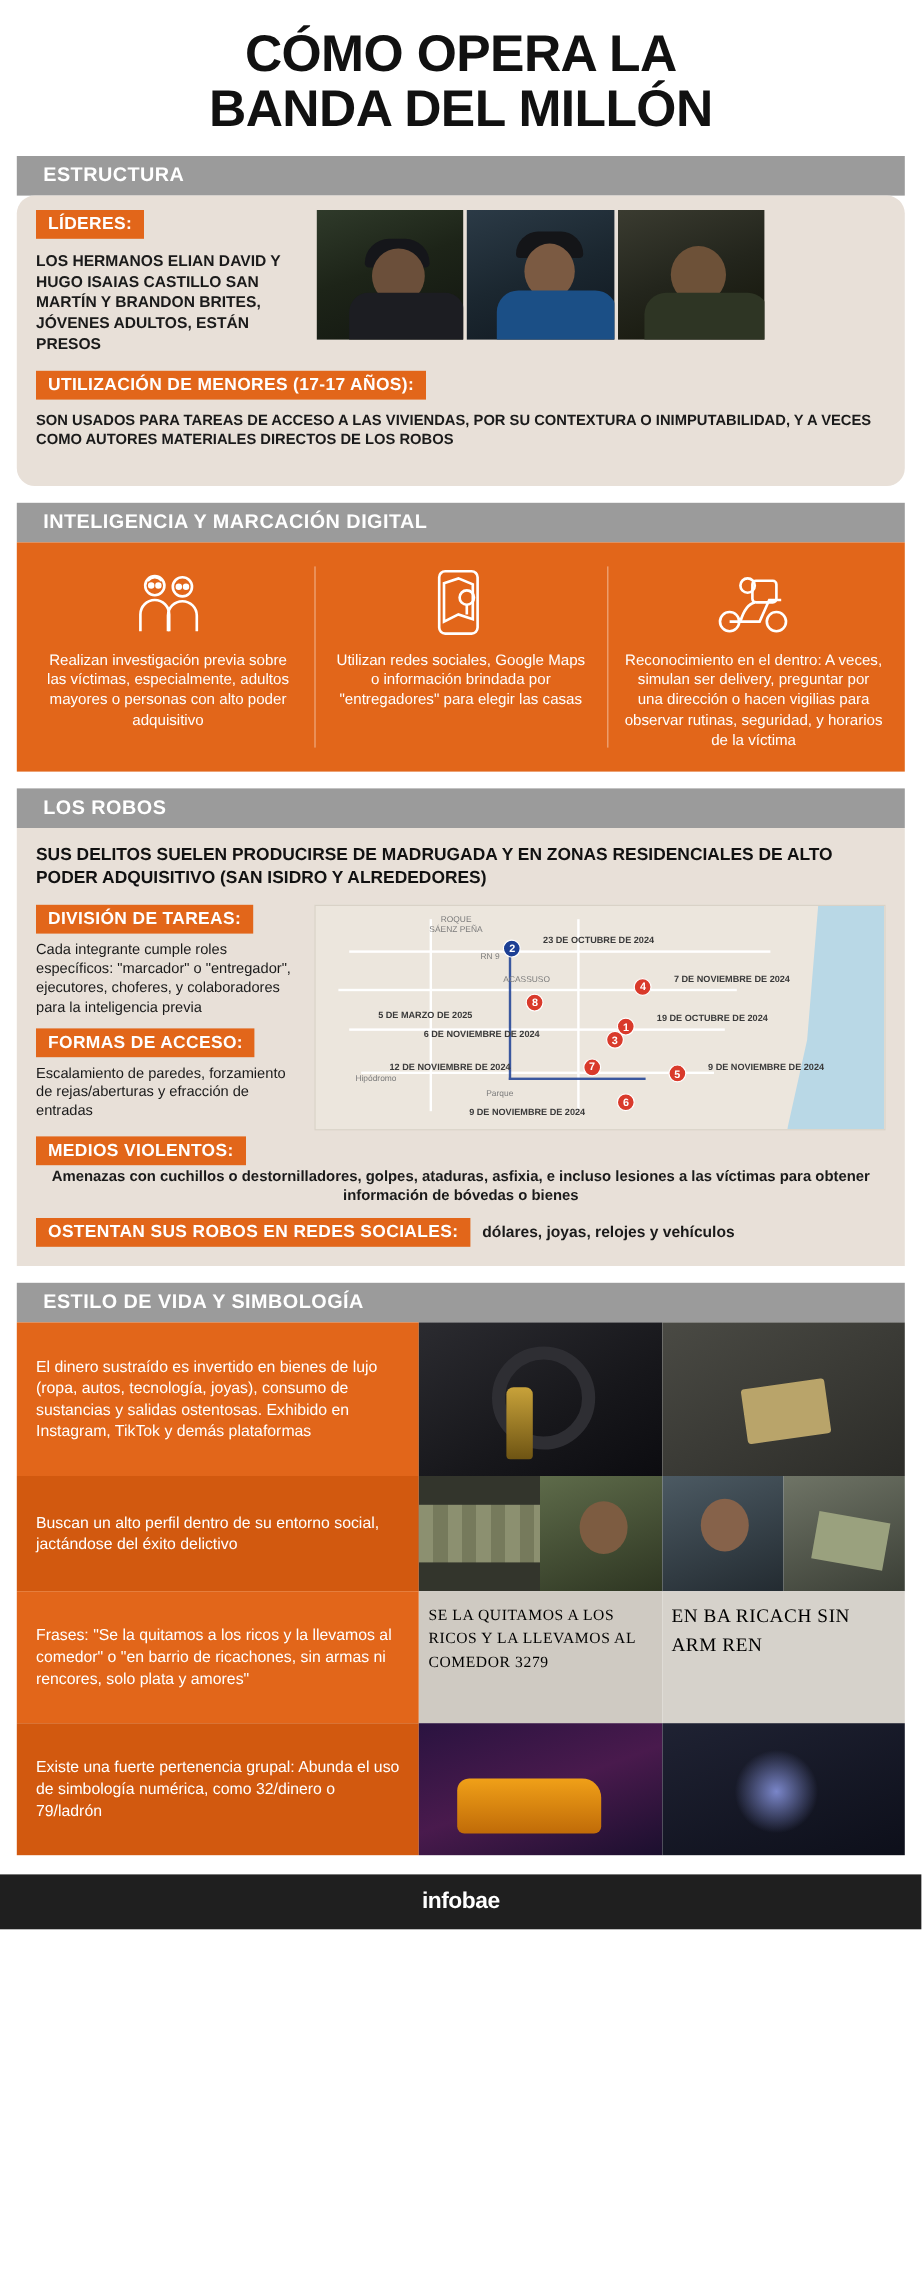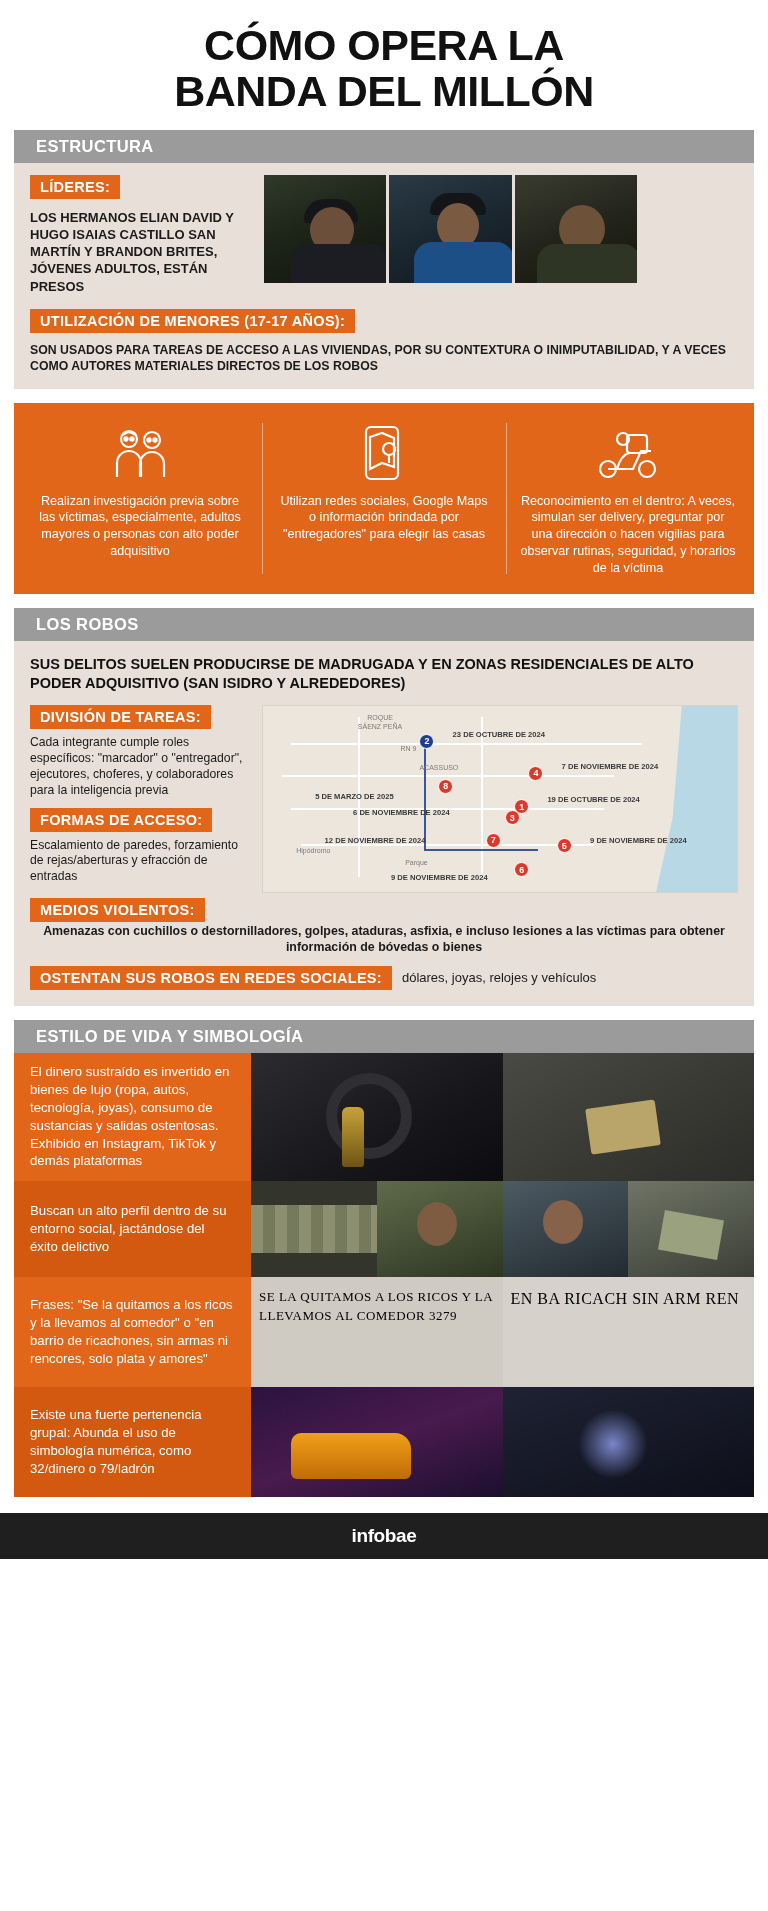--- a/index.html
+++ b/index.html
@@ -31,22 +31,23 @@
     font-weight: bold;
     letter-spacing: 0.4px;
     padding: 7px 0 7px 22px;
     margin: 0 14px;
   }
 
   
   .estructura {
     background: #e8e0d8;
     margin: 0 14px;
-    padding: 12px 0 14px 0;
+    padding: 12px 0 30px 0;
     position: relative;
+    border-radius: 15px;
   }
   .lideres-row { display: flex; }
   .lideres-left { width: 245px; padding-left: 16px; }
   .tag {
     display: inline-block;
     background: #e2661a;
     color: #ffffff;
     font-weight: bold;
     font-size: 14.5px;
     padding: 4px 10px 4px 10px;
@@ -197,29 +198,29 @@
     text-align: center;
   }
   .ostentan-row {
     display: flex;
     align-items: center;
     gap: 10px;
     margin-top: 10px;
   }
   .ostentan-row .after {
     font-size: 13px;
-    font-weight: normal;
+    font-weight: bold;
     text-align: center;
   }
 
   
   .estilo { margin: 0 14px; }
   .estilo-row { display: flex; }
   .estilo-txt {
-    width: 237px;
+    width: 335px;
     background: #e2661a;
     color: #ffffff;
     font-size: 13.2px;
     line-height: 1.35;
     padding: 14px 16px;
     display: flex;
     align-items: center;
   }
   .estilo-txt.dark { background: #d2590f; }
   .estilo-img { flex: 1; display: flex; }
@@ -309,20 +310,21 @@
       </div>
     </div>
     <div class="menores">
       <span class="tag">UTILIZACIÓN DE MENORES (17-17 AÑOS):</span>
       <div class="menores-text">SON USADOS PARA TAREAS DE ACCESO A LAS VIVIENDAS, POR SU CONTEXTURA O INIMPUTABILIDAD, Y A VECES COMO AUTORES MATERIALES DIRECTOS DE LOS ROBOS</div>
     </div>
   </div>
 
   <div class="spacer-md"></div>
 
+  <div class="section-bar">INTELIGENCIA Y MARCACIÓN DIGITAL</div>
   <div class="inteligencia">
     <div class="intel-col">
       <div class="intel-icon">
         <svg width="62" height="56" viewBox="0 0 62 56" fill="none" stroke="#fff" stroke-width="2.2">
           <circle cx="20" cy="14" r="8"></circle>
             <circle cx="43" cy="15" r="8"></circle>
           <path d="M8 52 V38 a12 12 0 0 1 24 0 V52"></path>
           <path d="M31 52 V39 a12 12 0 0 1 24 0 V52"></path>
           <path d="M14 10 q6 -6 12 0"></path>
           <circle cx="17" cy="14" r="1.6" fill="#fff"></circle>

